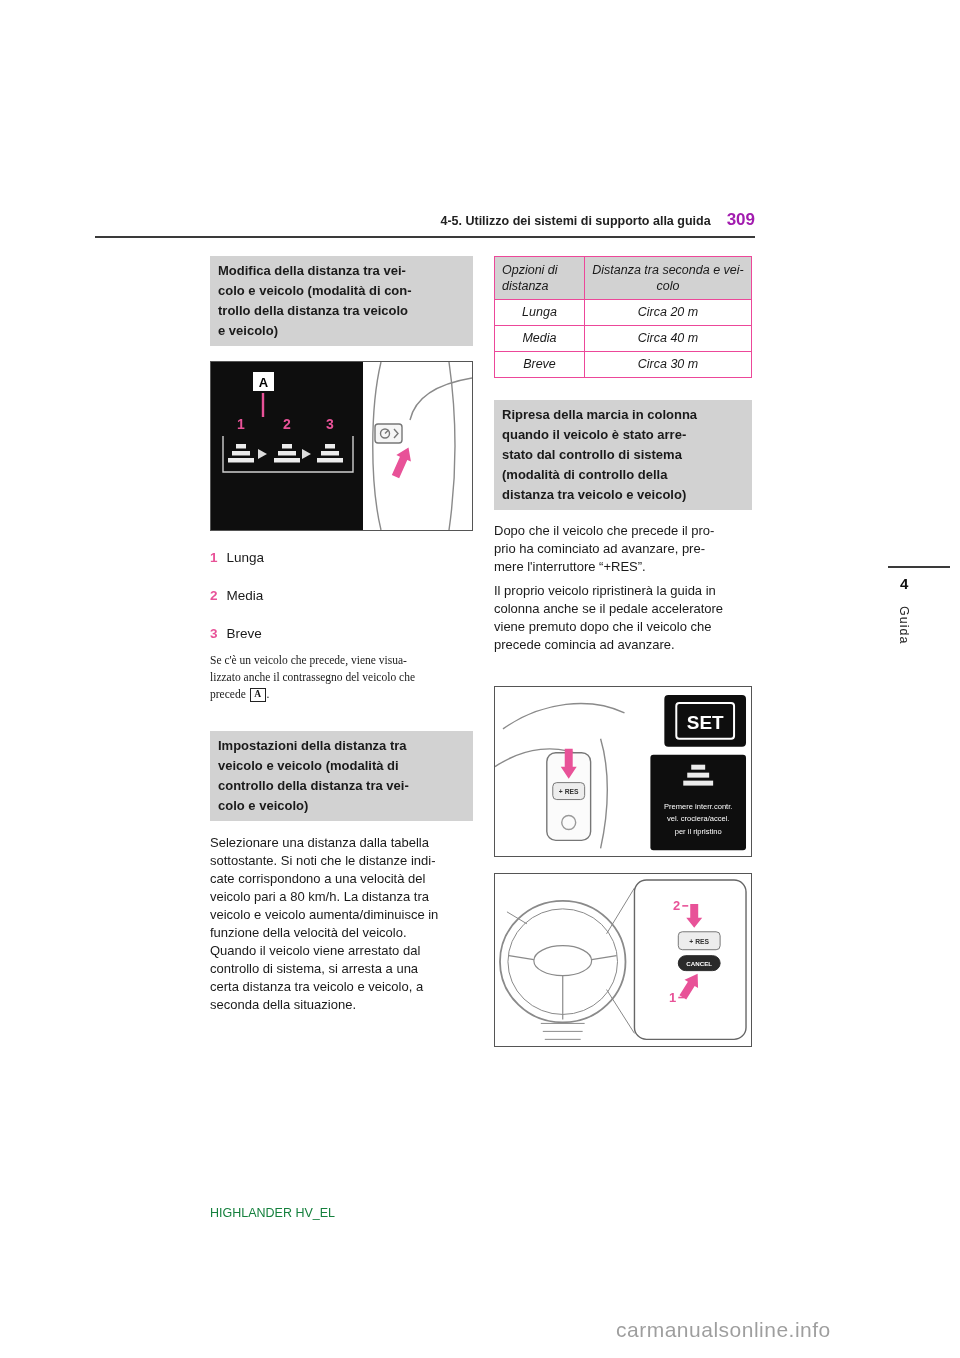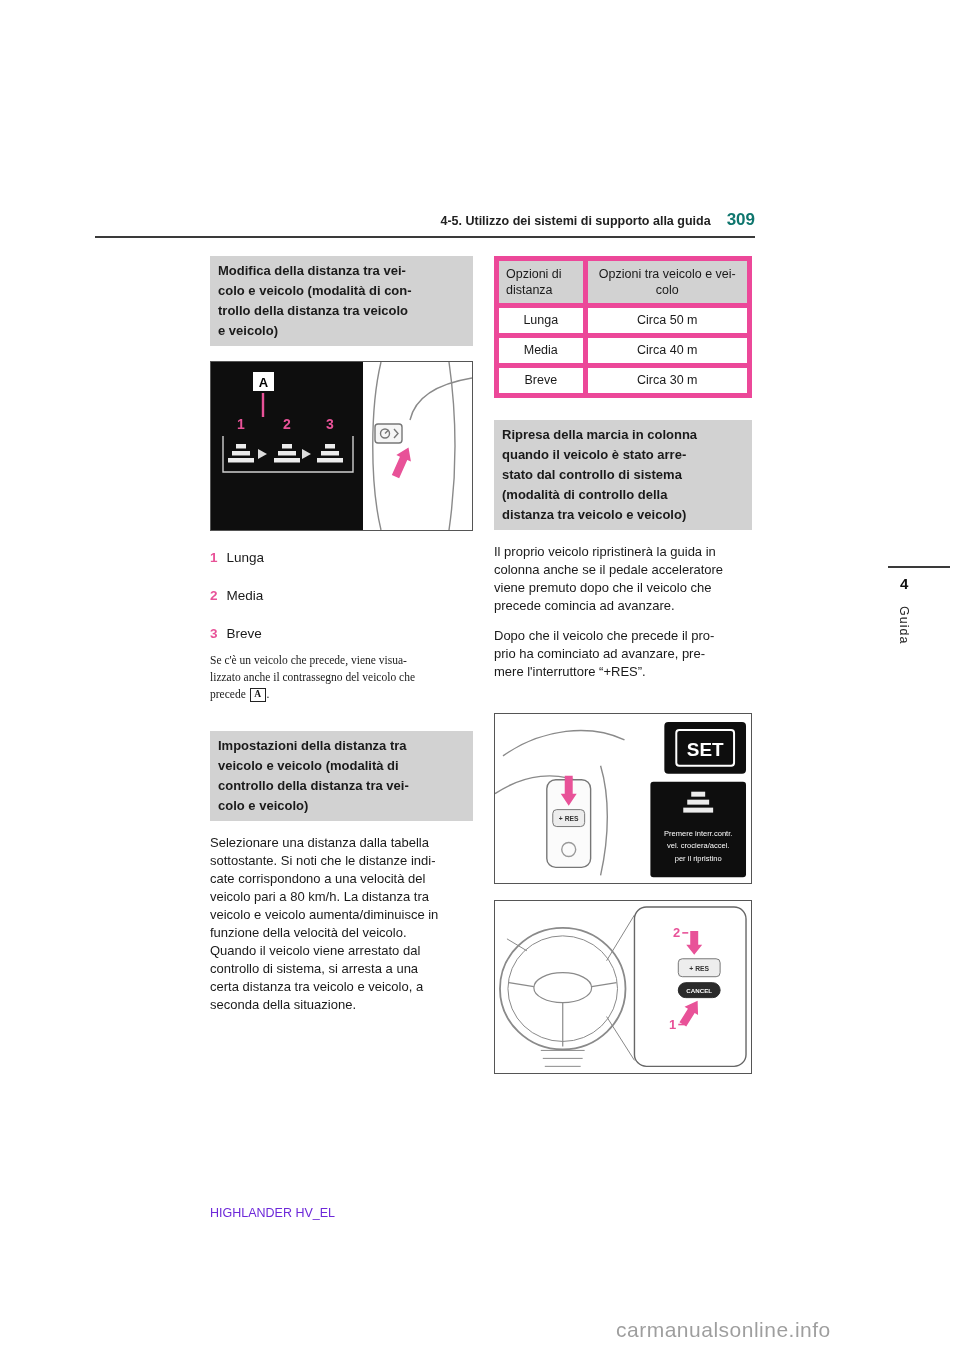--- a/index.html
+++ b/index.html
@@ -6,21 +6,21 @@
   .page {
     position:relative; width:960px; height:1358px; background:#ffffff;
     font-family:"Liberation Sans", sans-serif; color:#1a1a1a; overflow:hidden;
   }
   
   .pagehead {
     position:absolute; top:210px; left:95px; width:660px;
     display:flex; justify-content:flex-end; align-items:baseline; gap:16px;
   }
   .head-title { font-weight:bold; font-size:12.5px; color:#222; }
-  .head-num   { font-weight:bold; font-size:17px; color:#0f766e; }
+  .head-num   { font-weight:bold; font-size:17px; color:#a21caf; }
   .head-rule  { position:absolute; top:236px; left:95px; width:660px; height:2px; background:#3a3a3a; }
 
   
   .chapter-tab { position:absolute; left:888px; top:566px; width:64px; }
   .tab-rule   { width:62px; height:2px; background:#3a3a3a; margin:0 0 7px 0; }
   .tab-num    { font-size:15px; font-weight:bold; color:#111; margin-left:12px; }
   .tab-label  { writing-mode:vertical-rl; font-size:12.5px; color:#222; margin:14px 0 0 9px; letter-spacing:1px; }
 
   
   .col { position:absolute; top:256px; }
@@ -44,30 +44,30 @@
 
   .note { font-size:11.5px; line-height:17px; margin:7px 0 9px 0;font-family:Liberation Serif, serif; }
   .note .txt { white-space:pre-line; }
   .abox {
     display:inline-block; border:1.2px solid #222; background:#fff; color:#111;
     font-size:9.5px; font-weight:bold; line-height:1; padding:1px 3.5px; vertical-align:1px; margin:0 1px;
   }
 
   
   .dtable { border-collapse:collapse; width:100%; font-size:12.5px; color:#1a1a1a; }
-  .dtable th, .dtable td { border:5px solid #ec4899; }
+  .dtable th, .dtable td { border:1px solid #ec4899;font-style:italic; }
   .dtable th {
     background:#d2d2d2; font-weight:normal; line-height:16px; padding:5px 4px;
     white-space:pre-line; text-align:center; vertical-align:middle;
   }
   .dtable th.c1 { width:35%; text-align:left; padding-left:7px; }
   .dtable td { text-align:center; padding:5px 2px; line-height:15px; }
 
   
-  .footer { position:absolute; left:210px; top:1206px; font-size:12.5px; color:#6d28d9; }
+  .footer { position:absolute; left:210px; top:1206px; font-size:12.5px; color:#15803d; }
   .watermark {
     position:absolute; left:616px; top:1318px; font-size:21px; color:rgba(40,40,40,0.45);
     letter-spacing:0.5px;
   }
 </style>
 </head>
 <body>
 
 <div class="page">
 
@@ -164,53 +164,53 @@
 
   </section>
 
   <section class="col col-right">
 
     <table class="dtable">
       <thead>
         <tr>
           <th class="c1">Opzioni di 
 distanza</th>
-          <th>Opzioni tra veicolo e vei-
+          <th>Distanza tra seconda e vei-
 colo</th>
         </tr>
       </thead>
       <tbody>
         <tr>
           <td>Lunga</td>
-          <td>Circa 50 m</td>
+          <td>Circa 20 m</td>
         </tr>
         <tr>
           <td>Media</td>
           <td>Circa 40 m</td>
         </tr>
         <tr>
           <td>Breve</td>
           <td>Circa 30 m</td>
         </tr>
       </tbody>
     </table>
 
     <h2 class="heading-box mt">Ripresa della marcia in colonna 
 quando il veicolo è stato arre-
 stato dal controllo di sistema 
 (modalità di controllo della 
 distanza tra veicolo e veicolo)</h2>
 
+    <p class="body" style="margin-top:12px;">Dopo che il veicolo che precede il pro-
+prio ha cominciato ad avanzare, pre-
+mere l'interruttore “+RES”.</p>
     <p class="body">Il proprio veicolo ripristinerà la guida in 
 colonna anche se il pedale acceleratore 
 viene premuto dopo che il veicolo che 
 precede comincia ad avanzare.</p>
-    <p class="body" style="margin-top:12px;">Dopo che il veicolo che precede il pro-
-prio ha cominciato ad avanzare, pre-
-mere l'interruttore “+RES”.</p>
 
     <figure class="fig" style="margin-top:32px;">
       <svg viewBox="0 0 257 170" xmlns="http://www.w3.org/2000/svg">
 
         <g stroke="#8a8a8a" stroke-width="1.4" fill="none">
           <path d="M 8 42 C 48 14 96 10 130 26"></path>
           <path d="M 0 80 C 30 60 62 57 90 70"></path>
           <path d="M 106 162 C 115 122 115 82 106 52"></path>
           <rect x="52" y="66" width="44" height="88" rx="9" fill="#fbfbfb" stroke="#777"></rect>
           <circle cx="74" cy="136" r="7" stroke="#999"></circle>

